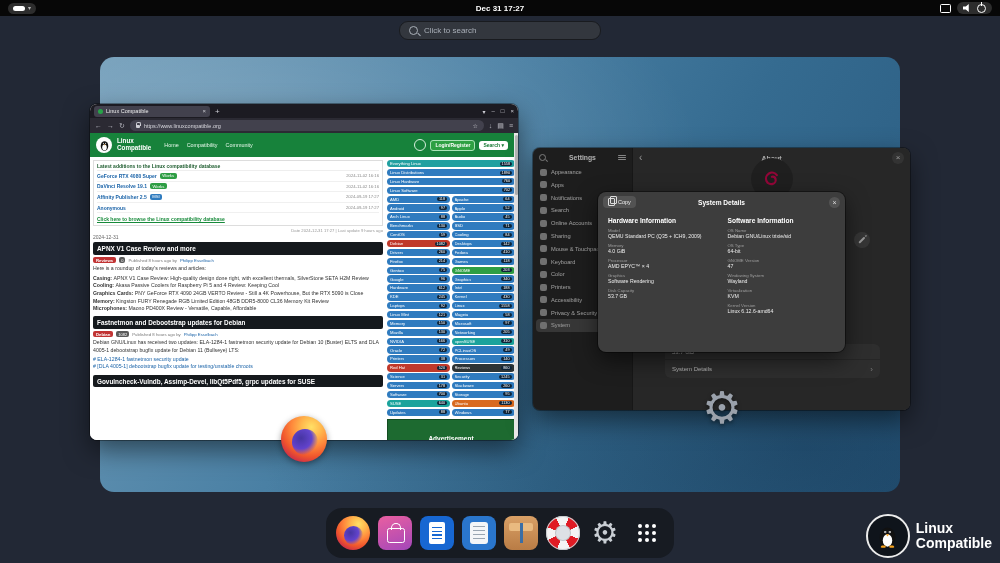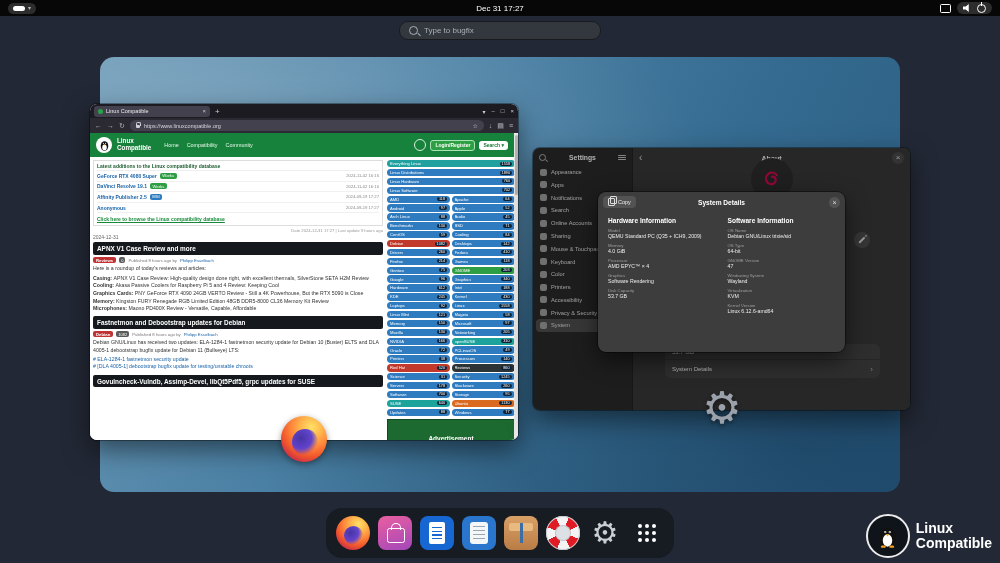--- a/index.html
+++ b/index.html
@@ -6,21 +6,21 @@
   body{width:1000px;height:563px;position:relative;overflow:hidden;
        background:#222835;font-family:"Liberation Sans",sans-serif;
        -webkit-font-smoothing:antialiased;}
   
   .topbar{position:absolute;top:0;left:0;right:0;height:16px;background:#070707;
           display:flex;align-items:center;justify-content:space-between;padding:0 8px;z-index:60;}
   .ws-pill{height:11px;background:#2d2d2d;border-radius:7px;display:flex;align-items:center;
            gap:3px;padding:0 5px;}
   .ws-current{width:12px;height:5px;background:#fff;border-radius:3px;}
   .ws-caret{color:#b9b9b9;font-size:6px;line-height:1;}
-  .clock{position:absolute;left:50%;transform:translateX(-50%);color:#fff;font-size:8px;font-weight:normal;}
+  .clock{position:absolute;left:50%;transform:translateX(-50%);color:#fff;font-size:8px;font-weight:bold;}
   .status-icons{display:flex;align-items:center;gap:6px;}
   .scr{width:9px;height:7px;border:1px solid #fff;border-radius:1.5px;display:inline-block;}
   .sys-pill{height:12px;background:#2d2d2d;border-radius:7px;display:flex;align-items:center;gap:6px;padding:0 6px;}
   .spk{width:8px;height:8px;background:#fff;display:inline-block;
        clip-path:polygon(0 32%,35% 32%,72% 0,72% 100%,35% 68%,0 68%);}
   .pwr{width:7px;height:7px;border:1.2px solid #fff;border-radius:50%;position:relative;display:inline-block;}
   .pwr::after{content:'';position:absolute;top:-2.5px;left:50%;margin-left:-0.6px;width:1.2px;height:4px;background:#fff;}
   
   .search-field{position:absolute;top:21px;left:50%;transform:translateX(-50%);width:182px;height:17px;
                 background:#33373e;border:1px solid #191b1f;border-radius:9px;display:flex;align-items:center;
@@ -203,21 +203,21 @@
     <span class="scr"></span>
     <span class="sys-pill">
       <span class="spk"></span>
       <span class="pwr"></span>
     </span>
   </div>
 </div>
 
 <div class="search-field">
   <span class="mag"></span>
-  <span>Type to bugfix</span>
+  <span>Click to search</span>
 </div>
 
 <div class="workspace"></div>
 
 <div class="window ff-window">
   <div class="ff-tabbar">
     <div class="ff-tab">
       <span class="favicon"></span>
       <span class="tab-title">Linux Compatible</span>
       <span class="tab-close">×</span>

